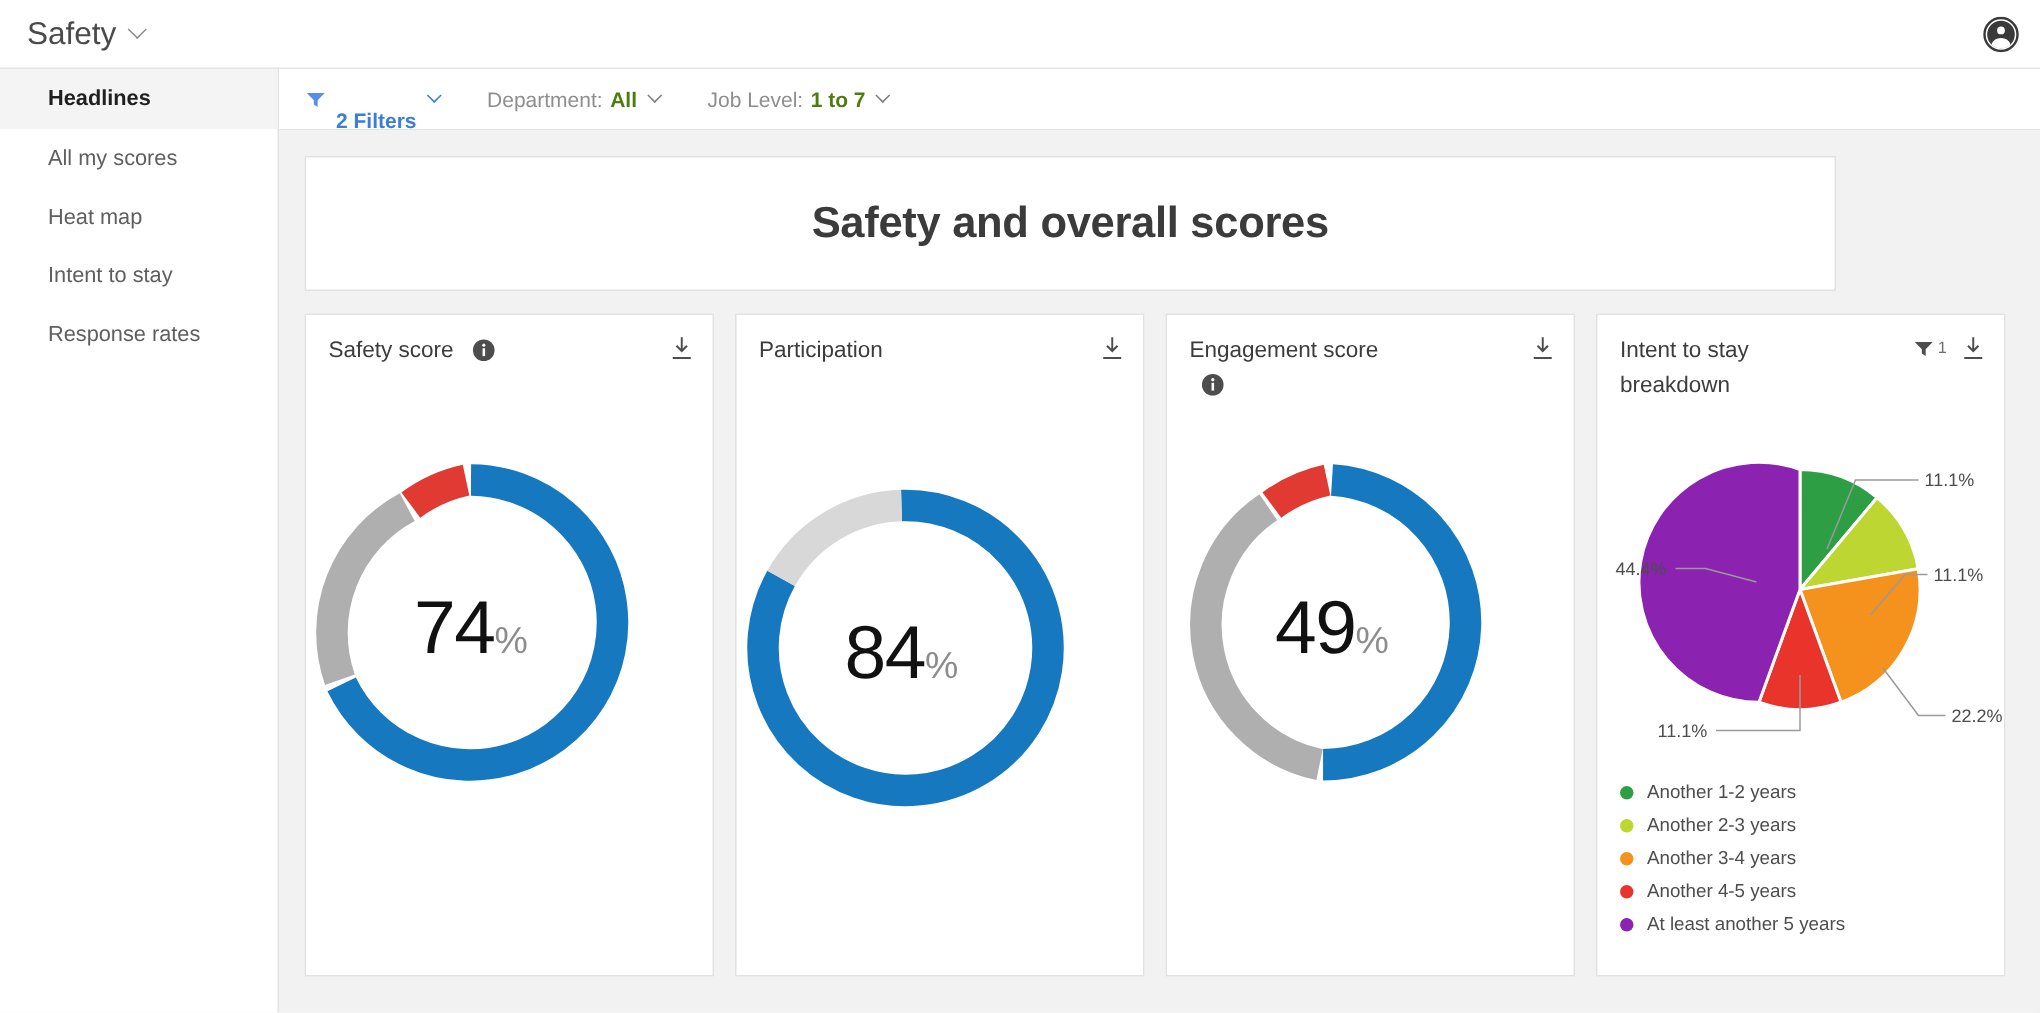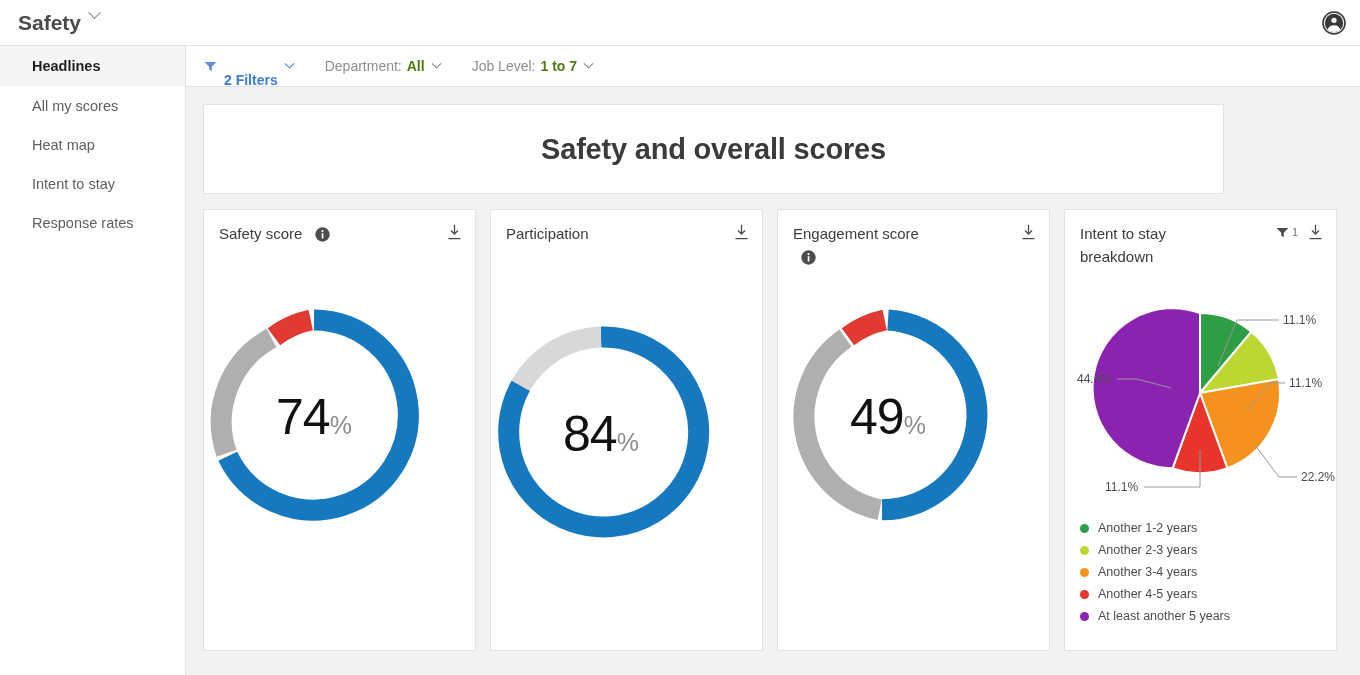--- a/index.html
+++ b/index.html
@@ -13,22 +13,22 @@
   }
   .app { position:relative; width:1360px; height:675px; }
 
   
   .topbar {
     position:absolute; left:0; top:0; width:1360px; height:46px;
     background:#ffffff; border-bottom:1px solid #e4e4e4;
     display:flex; align-items:center;
   }
   .brand {
-    margin-left:18px; font-size:21px; color:#4a4a4a; font-weight:700;
-    display:flex; align-items:flex-start; gap:9px;
+    margin-left:18px; font-size:21px; color:#4a4a4a; font-weight:400;
+    display:flex; align-items:center; gap:9px;
   }
   .chev { display:inline-block; width:9px; height:9px;
     border-right:1.6px solid #8a8a8a; border-bottom:1.6px solid #8a8a8a;
     transform:rotate(45deg) translate(-2px,-2px); }
   .account { position:absolute; right:14px; top:11px; width:24px; height:24px; }
 
   
   .sidebar {
     position:absolute; left:0; top:46px; width:186px; height:629px;
     background:#ffffff; border-right:1px solid #e4e4e4;

